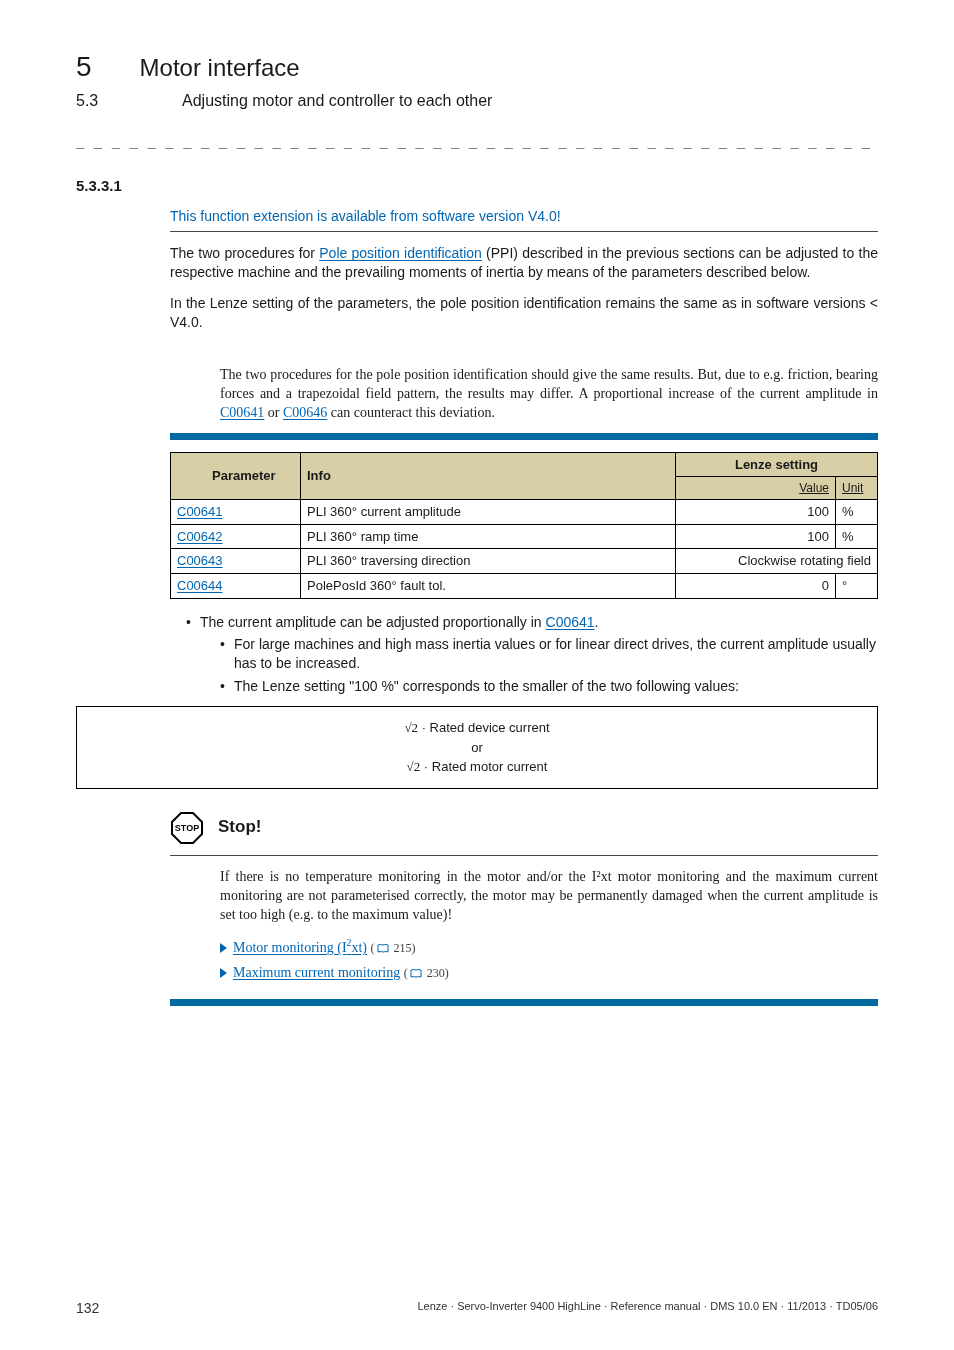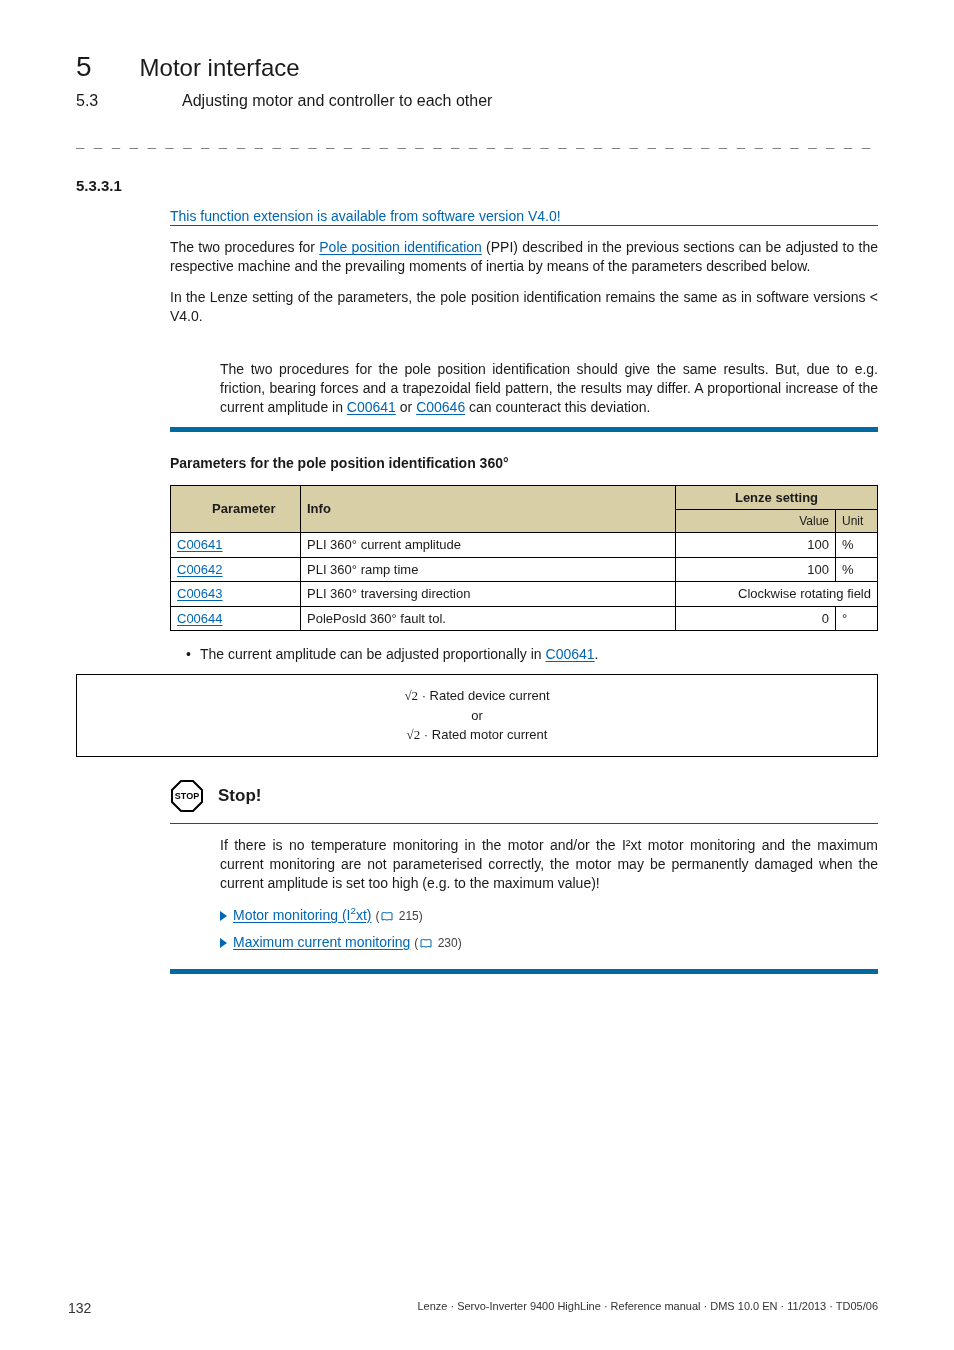--- a/index.html
+++ b/index.html
@@ -59,41 +59,43 @@
     font-size: 15px;
   }
   .content-indent {
     margin-left: 94px;
   }
   .link { color: #0066b3; text-decoration: underline; text-underline-offset: 2px; }
   .version-line {
     margin-top: 10px;
     color: #0066b3;
     font-size: 14px;
+    padding-bottom: 6px;
     border-bottom: 1px solid #444;
   }
   .para {
     margin-top: 12px;
     text-align: justify;
     font-size: 14px;
   }
   .callout {
     margin-top: 22px;
   }
   .callout-head {
     display: flex;
     align-items: center;
     gap: 14px;
     padding-bottom: 10px;
     border-bottom: 1px solid #444;
   }
   .callout-body {
     padding: 12px 0 10px 50px;
-    border-bottom: 5px solid #0369a1;
+    border-bottom: 7px solid #0369a1;
     text-align: justify;
+    font-family: Liberation Serif, serif;
   }
   .callout-title {
     font-weight: 700;
     font-size: 17px;
   }
   .note-icon {
     width: 34px; height: 30px;
     border: 2px solid #000;
     display: flex; align-items: center; justify-content: center;
   }
@@ -118,20 +120,21 @@
   }
   table.params thead th {
     background: #d8cfa6;
     font-weight: 700;
   }
   table.params thead th.sub {
     font-weight: 400;
     font-size: 12px;
     text-align: right;
     padding-right: 6px;
+    text-decoration: underline;
   }
   table.params td.valcell { text-align: right; }
   table.params td.unitcell { width: 42px; }
   .bullets {
     margin-top: 14px;
     padding-left: 16px;
   }
   .bullets > li {
     list-style: none;
     position: relative;
@@ -189,21 +192,21 @@
     font-size: 12px;
     color: #404040;
   }
   .pageref .book {
     display: inline-block;
     vertical-align: -2px;
     margin: 0 2px;
   }
   .footer {
     position: absolute;
-    left: 68px;
+    left: 76px;
     right: 76px;
     bottom: 32px;
     display: flex;
     justify-content: space-between;
     font-size: 11px;
     color: #333;
   }
   .footer .pnum { font-size: 14px; }
   sup { font-size: 0.7em; }
 </style>
@@ -234,21 +237,20 @@
       <span>The two procedures for </span><span class="link">Pole position identification</span><span> (PPI) described in the previous sections can be adjusted to the respective machine and the prevailing moments of inertia by means of the parameters described below.</span>
     </p>
     <p class="para">In the Lenze setting of the parameters, the pole position identification remains the same as in software versions &lt; V4.0.</p>
 
     <div class="callout">
       <div class="callout-body">
         <span>The two procedures for the pole position identification should give the same results. But, due to e.g. friction, bearing forces and a trapezoidal field pattern, the results may differ. A proportional increase of the current amplitude in </span><span class="link">C00641</span><span> or </span><span class="link">C00646</span><span> can counteract this deviation.</span>
       </div>
     </div>
 
-    <div class="subheading">Parameters for the pole position identification 360°</div>
 
     <table class="params">
       <thead>
         <tr>
           <th rowspan="2" style="width:130px;padding-left:41px;">Parameter</th>
           <th rowspan="2">Info</th>
           <th colspan="2" style="text-align:center;">Lenze setting</th>
         </tr>
         <tr>
           <th class="sub" style="width:160px;">Value</th>
@@ -278,20 +280,24 @@
           <td>PolePosId 360° fault tol.</td>
           <td class="valcell">0</td>
           <td class="unitcell">°</td>
         </tr>
       </tbody>
     </table>
 
     <ul class="bullets">
       <li>
         <span>The current amplitude can be adjusted proportionally in </span><span class="link">C00641</span><span>.</span>
+        <ul class="sub-bullets">
+          <li>For large machines and high mass inertia values or for linear direct drives, the current amplitude usually has to be increased.</li>
+          <li>The Lenze setting "100 %" corresponds to the smaller of the two following values:</li>
+        </ul>
       </li>
     </ul>
   </div>
 
   <div class="formula-box">
     <div class="line"><span class="sqrt">√2</span><span> · Rated device current</span></div>
     <div class="line">or</div>
     <div class="line"><span class="sqrt">√2</span><span> · Rated motor current</span></div>
   </div>
 

